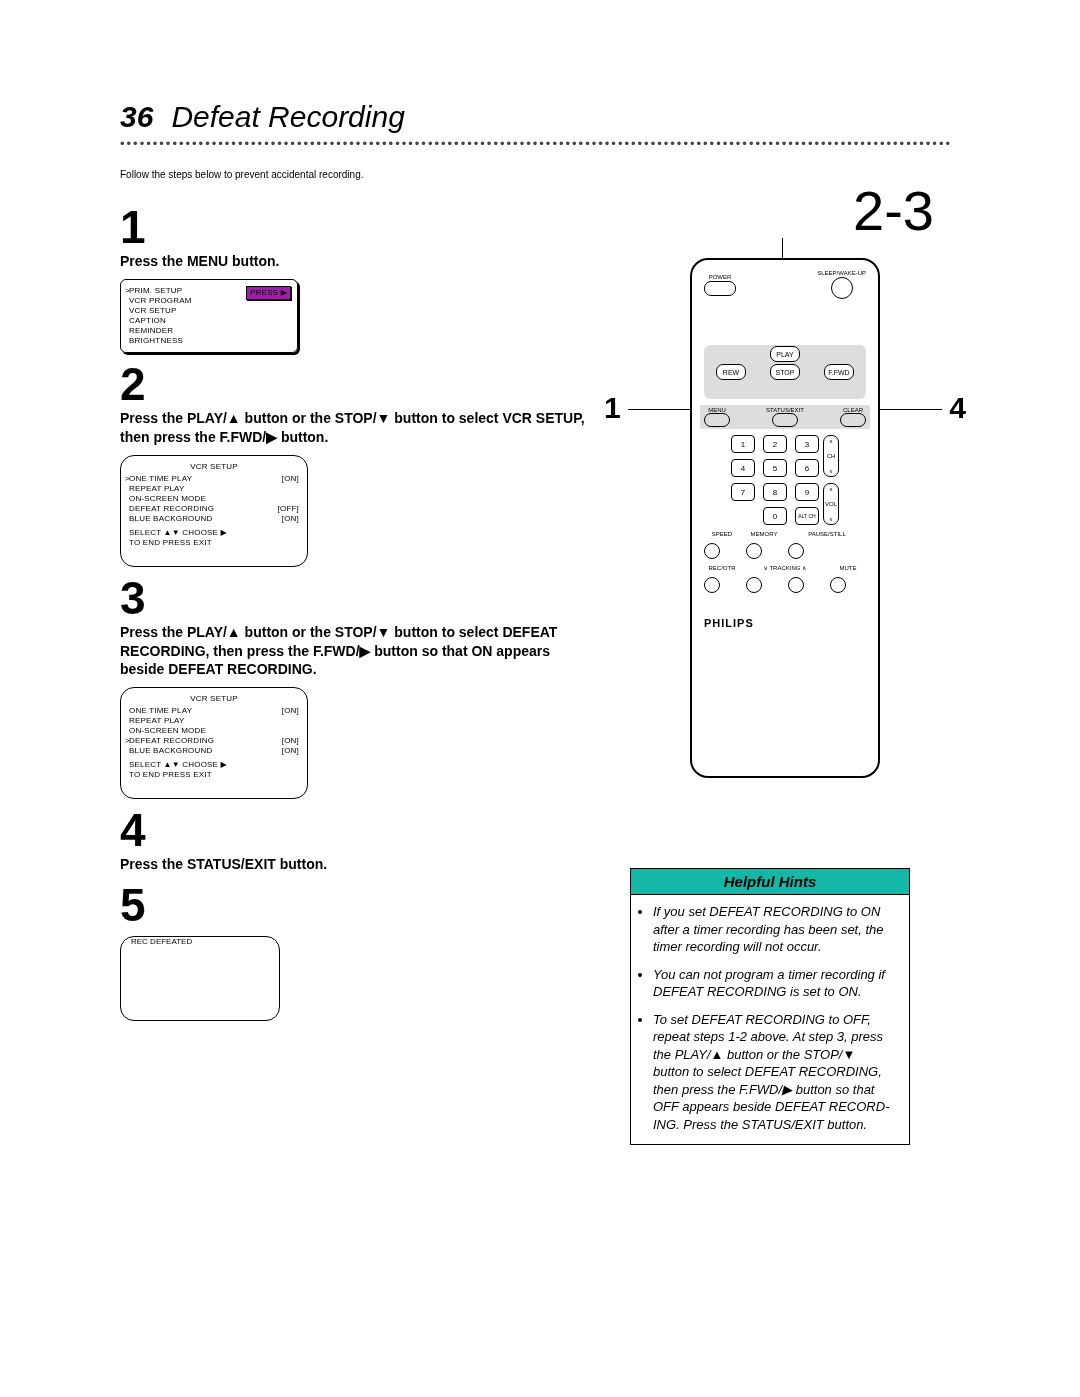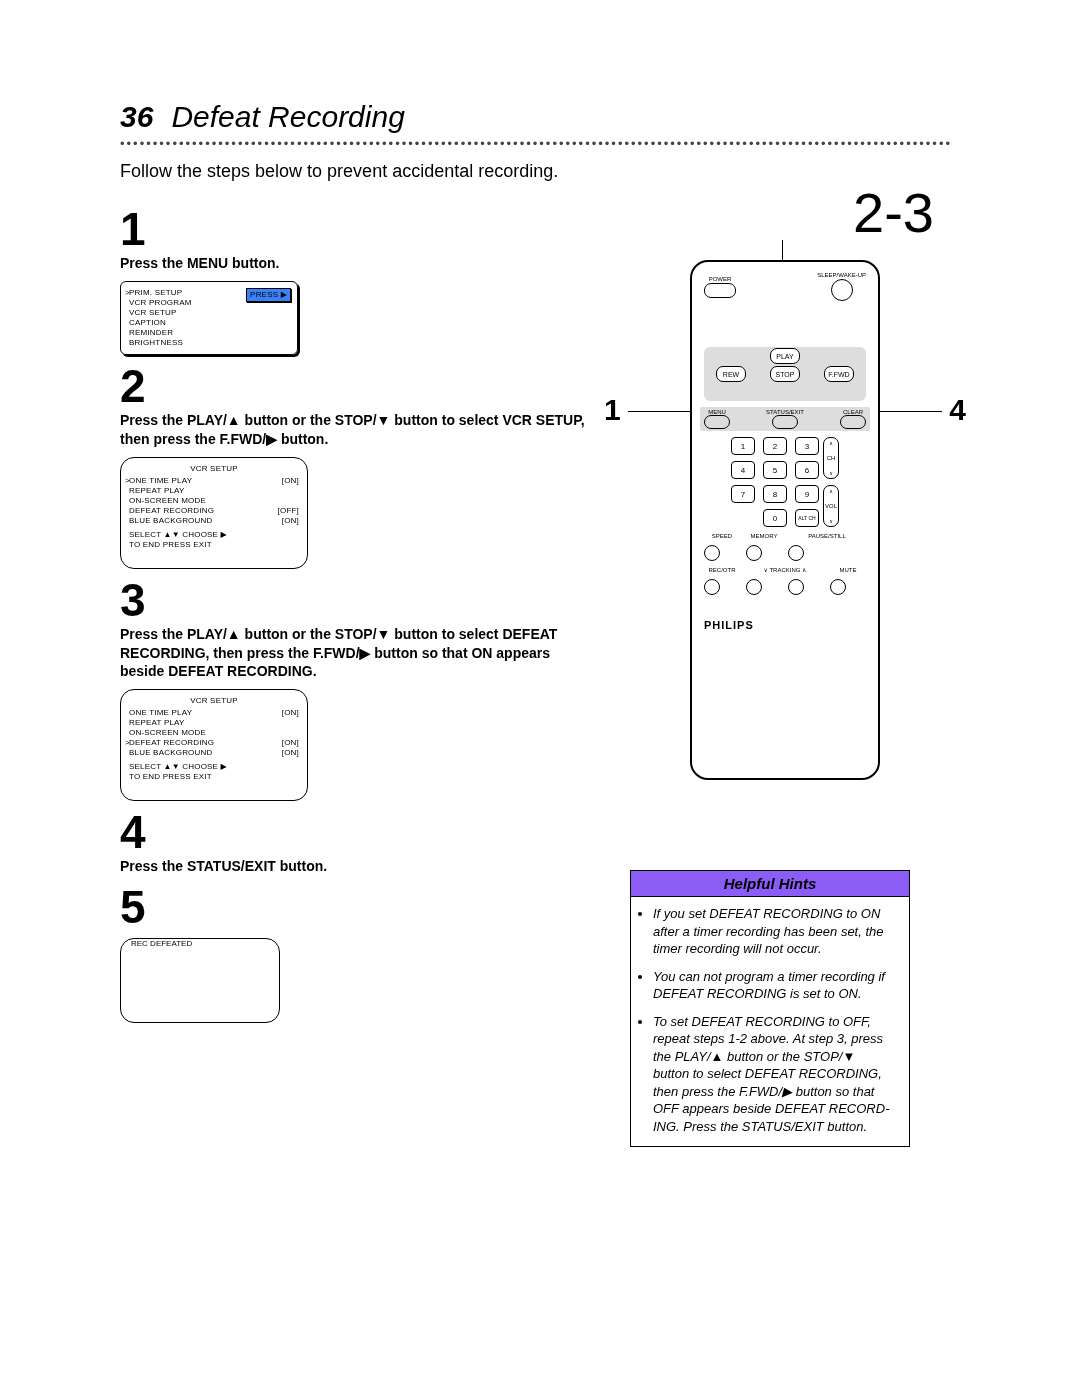--- a/index.html
+++ b/index.html
@@ -32,22 +32,22 @@
   }
   .dotline {
     letter-spacing: 2px;
     font-size: 13px;
     margin-top: 2px;
     white-space: nowrap;
     overflow: hidden;
     color:#444;
   }
   .intro {
-    font-size: 18px;
-    margin-top: 10px;
+    font-size: 10px;
+    margin-top: 18px;
   }
   .cols {
     display: flex;
     gap: 40px;
     margin-top: 16px;
   }
   .left {
     width: 470px;
   }
   .right {
@@ -81,21 +81,21 @@
   }
   .tvbox.shadow {
     box-shadow: 2px 2px 0 #000;
     border-radius: 6px;
   }
   .tvbox .row { display:flex; justify-content:space-between; }
   .tvbox .row .l { white-space:pre; }
   .tvbox .sel::before { content:">"; position:absolute; left:4px; }
   .tvbox .hdr { text-align:center; margin-bottom:2px;}
   .tvbox .footer { margin-top:4px; }
-  .pressbox { position:absolute; right:6px; top:6px; border:1px solid #000; padding:1px 3px; font-size:8px; background:#3b82f6; box-shadow:1px 1px 0 #000;}
+  .pressbox { position:absolute; right:6px; top:6px; border:1px solid #000; padding:1px 3px; font-size:8px; background:#a21caf; box-shadow:1px 1px 0 #000;}
   
   .remote-wrap { position:relative; height:640px;}
   .big23 { font-size:56px; font-weight:normal; position:absolute; right:6px; top:-30px; }
   .callout { position:absolute; font-size:30px; font-weight:bold; }
   .callout.one { left:-26px; top:183px; }
   .callout.four { right:-26px; top:183px; }
   .callout-line { position:absolute; background:#000; }
   .remote {
     position:absolute;
     left:60px;
@@ -132,21 +132,21 @@
   
   .hints {
     border:1px solid #000;
     box-sizing:border-box;
     width:280px;
     margin-top:20px;
     font-size:13px;
     font-style:italic;
   }
   .hints .hhead {
-    background:#8b5cf6;
+    background:#14b8a6;
     text-align:center;
     font-weight:bold;
     padding:4px 0;
     border-bottom:1px solid #000;
     font-size:15px;
     font-style:italic;
   }
   .hints ul { margin: 8px 14px 10px 22px; padding:0;}
   .hints li { margin-bottom: 10px; line-height:1.35;}
   .tvbox.large { width:170px; padding-bottom:18px;}

